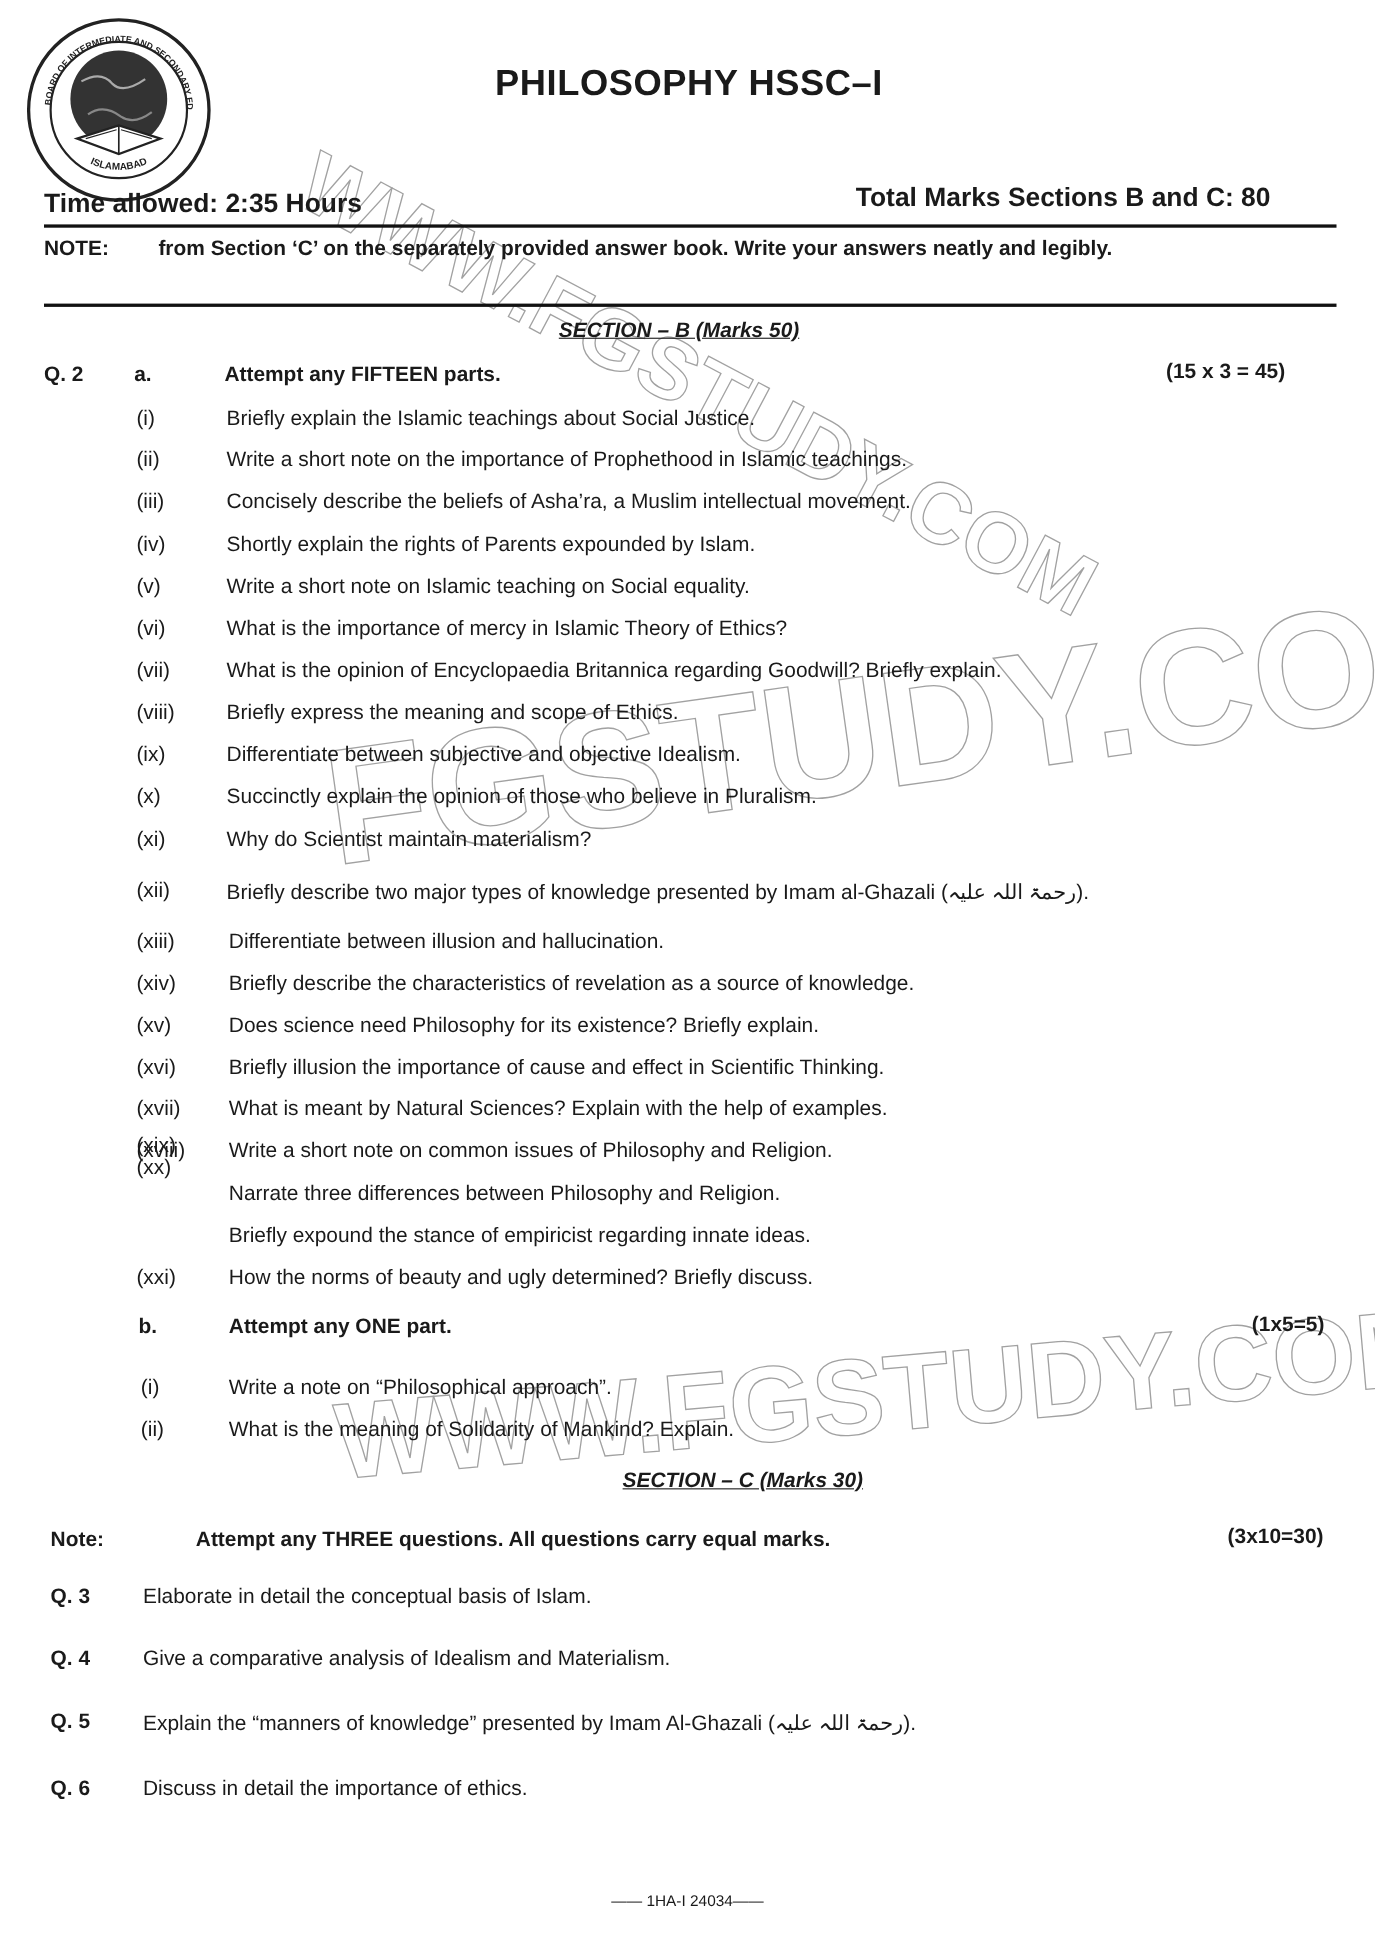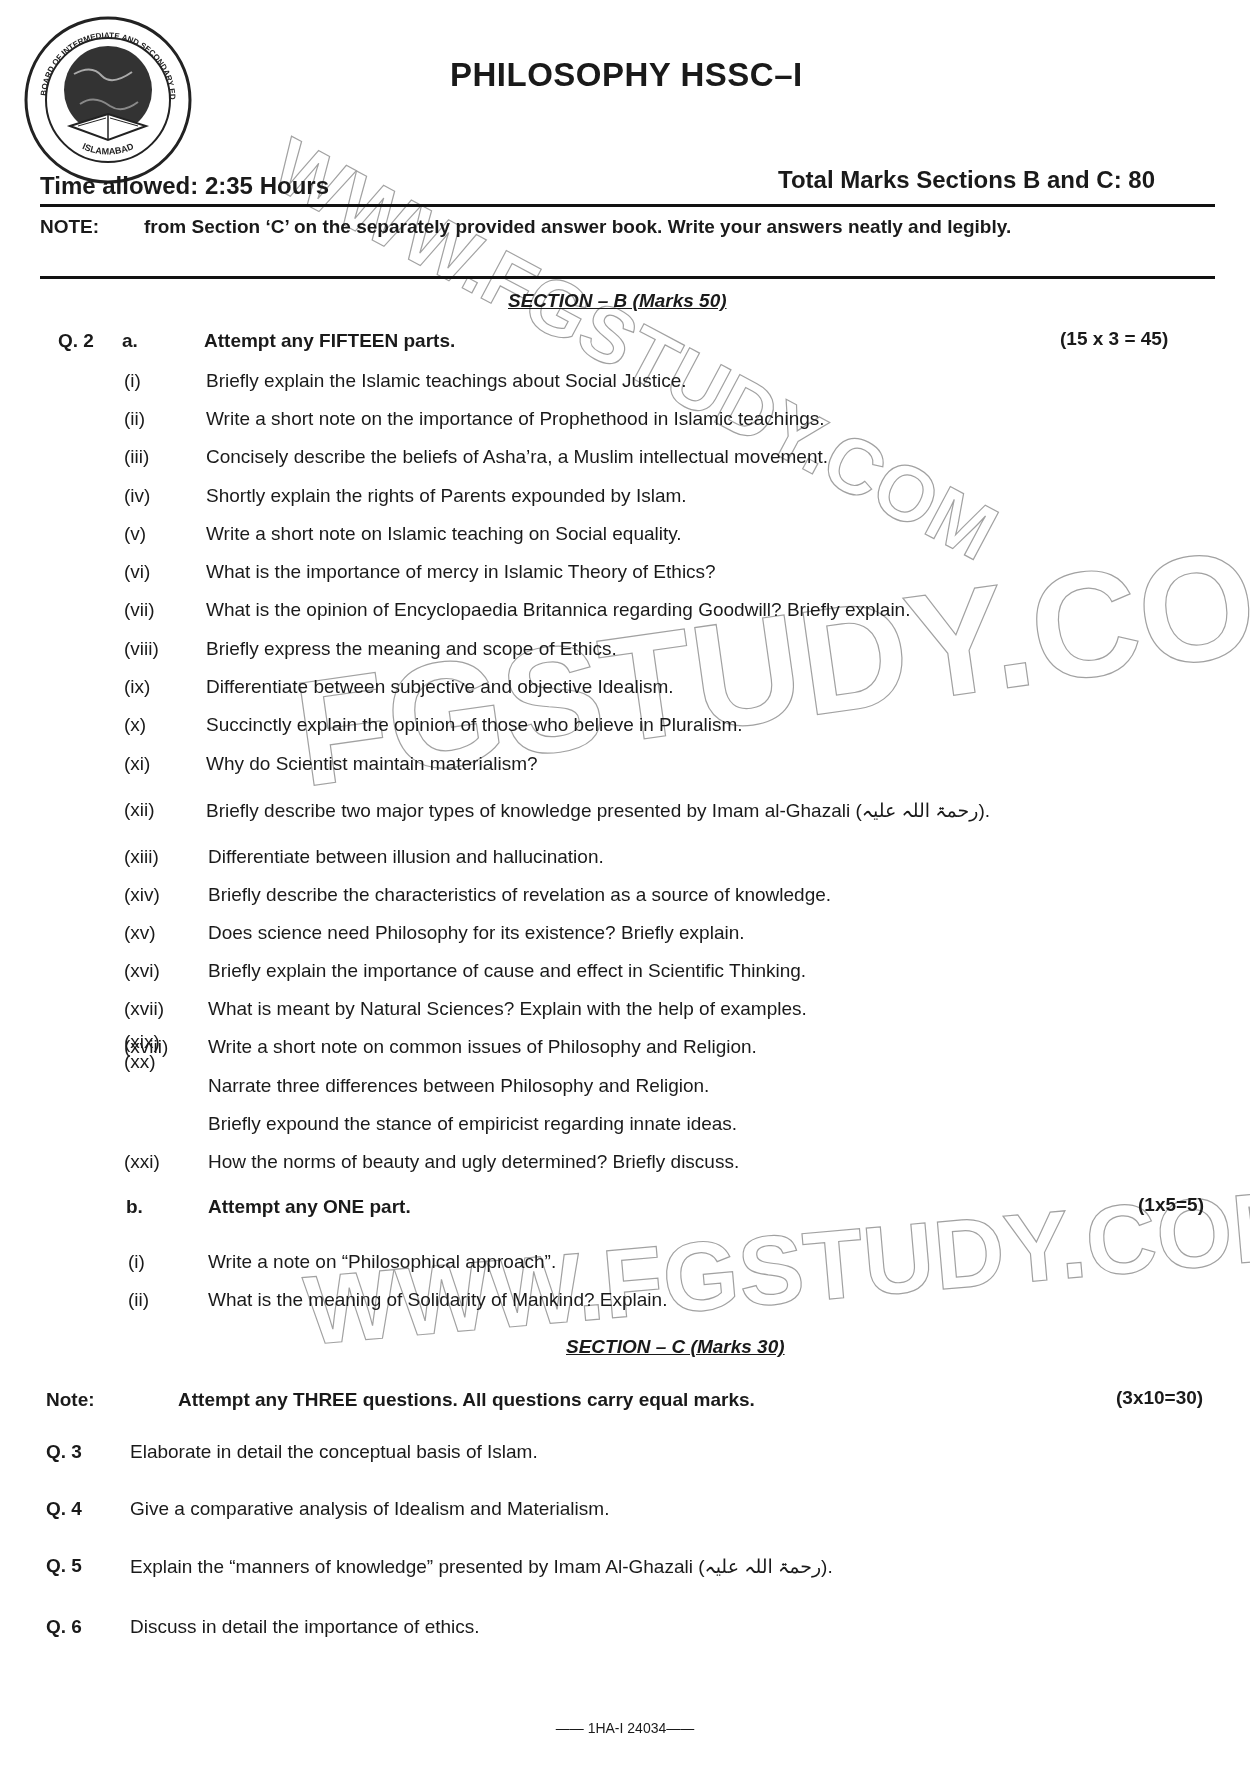--- a/index.html
+++ b/index.html
@@ -60,21 +60,21 @@
 <div class="abs rule" style="top:204px;"></div>
 
 <div class="abs note-label">NOTE:</div>
 <div class="abs note-text">
   <div>from Section ‘C’ on the separately provided answer book. Write your answers neatly and legibly.</div>
 </div>
 <div class="abs rule" style="top:276px;"></div>
 
 <div class="abs section-head" style="left:508px; top:290px;">SECTION – B (Marks 50)</div>
 
-<div class="abs qnum" style="left:40px; top:330px;margin-left:18px;">Q. 2</div>
+<div class="abs qnum" style="left:40px; top:330px;">Q. 2</div>
 <div class="abs qsub" style="left:122px; top:330px;">a.</div>
 <div class="abs qsub" style="left:204px; top:330px;">Attempt any FIFTEEN parts.</div>
 <div class="abs marks" style="left:1060px; top:328px;">(15 x 3 = 45)</div>
 
 <div id="part-a-list">
     <div class="abs roman" style="left: 124px; top: 370px;">(i)</div>
     <div class="abs qtext" style="left: 206px; top: 370px;">Briefly explain the Islamic teachings about Social Justice.</div>
     <div class="abs roman" style="left: 124px; top: 408px;">(ii)</div>
     <div class="abs qtext" style="left: 206px; top: 408px;">Write a short note on the importance of Prophethood in Islamic teachings.</div>
     <div class="abs roman" style="left: 124px; top: 446px;">(iii)</div>
@@ -97,21 +97,21 @@
     <div class="abs qtext" style="left: 206px; top: 753px;">Why do Scientist maintain materialism?</div>
     <div class="abs roman" style="left: 124px; top: 799px;">(xii)</div>
     <div class="abs qtext" style="left: 206px; top: 799px;">Briefly describe two major types of knowledge presented by Imam al-Ghazali (رحمۃ اللہ علیہ).</div>
     <div class="abs roman" style="left: 124px; top: 846px;">(xiii)</div>
     <div class="abs qtext" style="left: 208px; top: 846px;">Differentiate between illusion and hallucination.</div>
     <div class="abs roman" style="left: 124px; top: 884px;">(xiv)</div>
     <div class="abs qtext" style="left: 208px; top: 884px;">Briefly describe the characteristics of revelation as a source of knowledge.</div>
     <div class="abs roman" style="left: 124px; top: 922px;">(xv)</div>
     <div class="abs qtext" style="left: 208px; top: 922px; text-align: center;">Does science need Philosophy for its existence? Briefly explain.</div>
     <div class="abs roman" style="left: 124px; top: 960px;">(xvi)</div>
-    <div class="abs qtext" style="left: 208px; top: 960px;">Briefly explain the importance of cause and effect in Scientific Thinking.</div>
+    <div class="abs qtext" style="left: 208px; top: 960px;">Briefly illusion the importance of cause and effect in Scientific Thinking.</div>
     <div class="abs roman" style="left: 124px; top: 998px;">(xvii)</div>
     <div class="abs qtext" style="left: 208px; top: 998px;">What is meant by Natural Sciences? Explain with the help of examples.</div>
     <div class="abs roman" style="left: 124px; top: 1036px;">(xviii)</div>
     <div class="abs qtext" style="left: 208px; top: 1036px;">Write a short note on common issues of Philosophy and Religion.</div>
     <div class="abs roman" style="left: 124px; top: 1031px;">(xix)</div>
     <div class="abs qtext" style="left: 208px; top: 1075px;">Narrate three differences between Philosophy and Religion.</div>
     <div class="abs roman" style="left: 124px; top: 1051px;">(xx)</div>
     <div class="abs qtext" style="left: 208px; top: 1113px;">Briefly expound the stance of empiricist regarding innate ideas.</div>
     <div class="abs roman" style="left: 124px; top: 1151px;">(xxi)</div>
     <div class="abs qtext" style="left: 208px; top: 1151px;">How the norms of beauty and ugly determined? Briefly discuss.</div>

